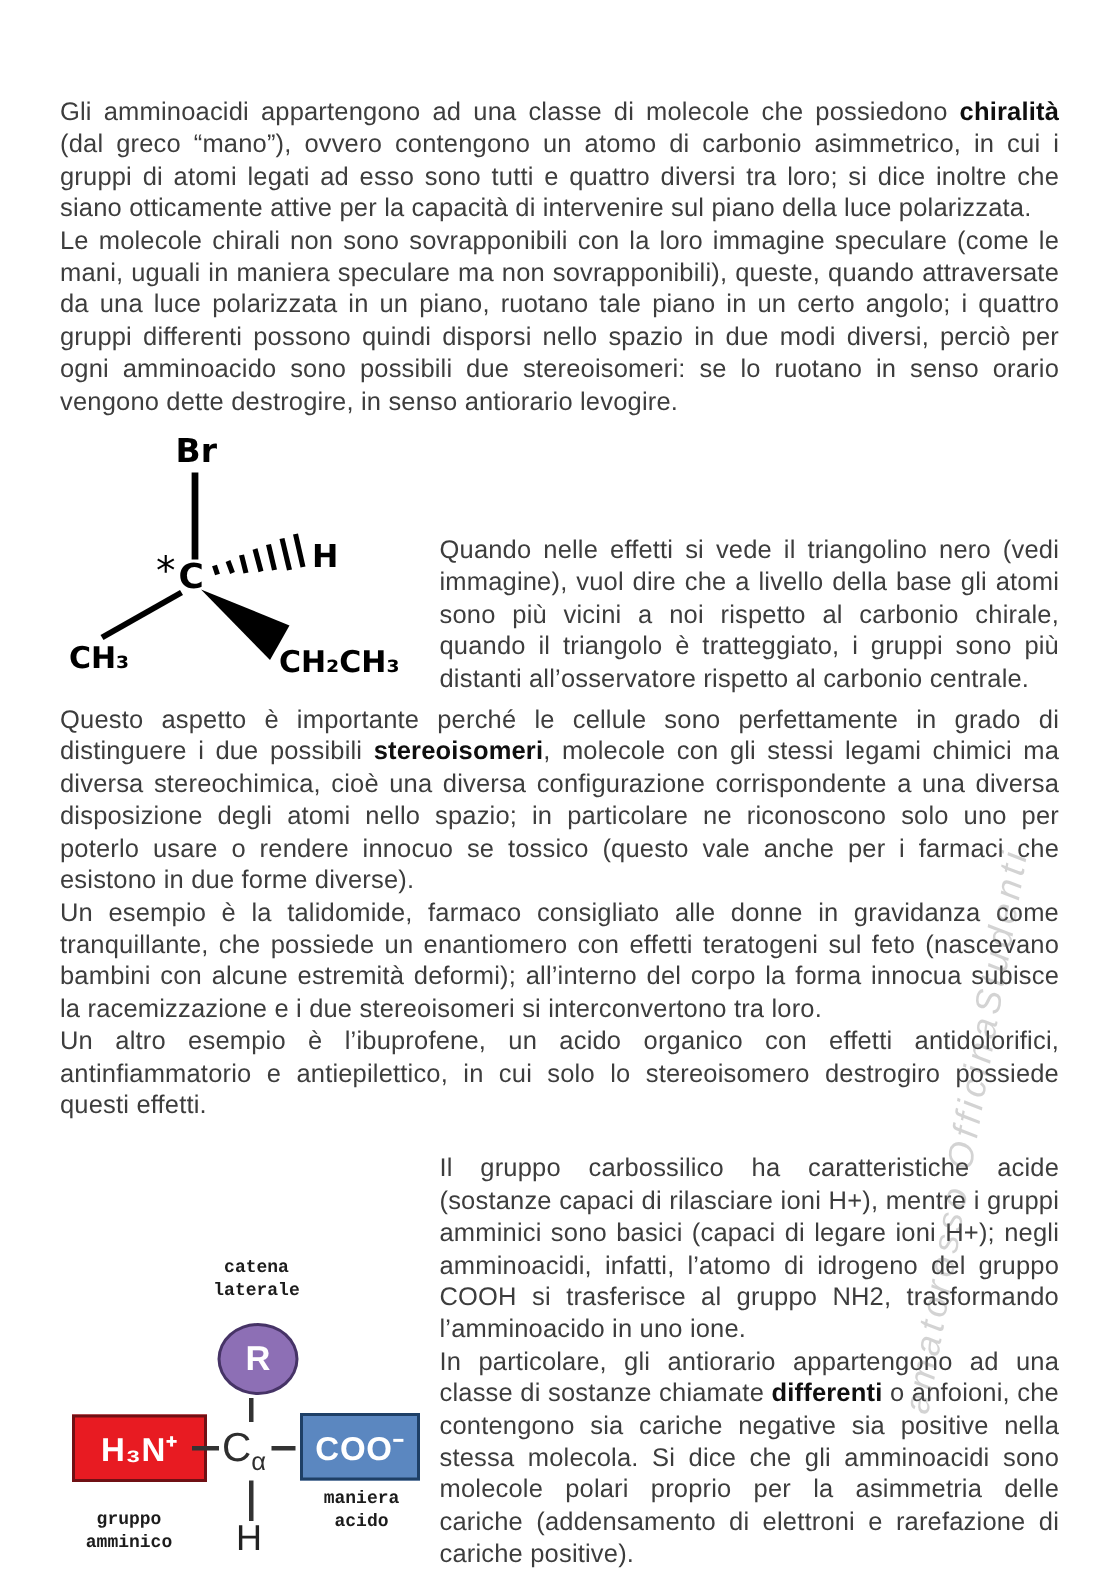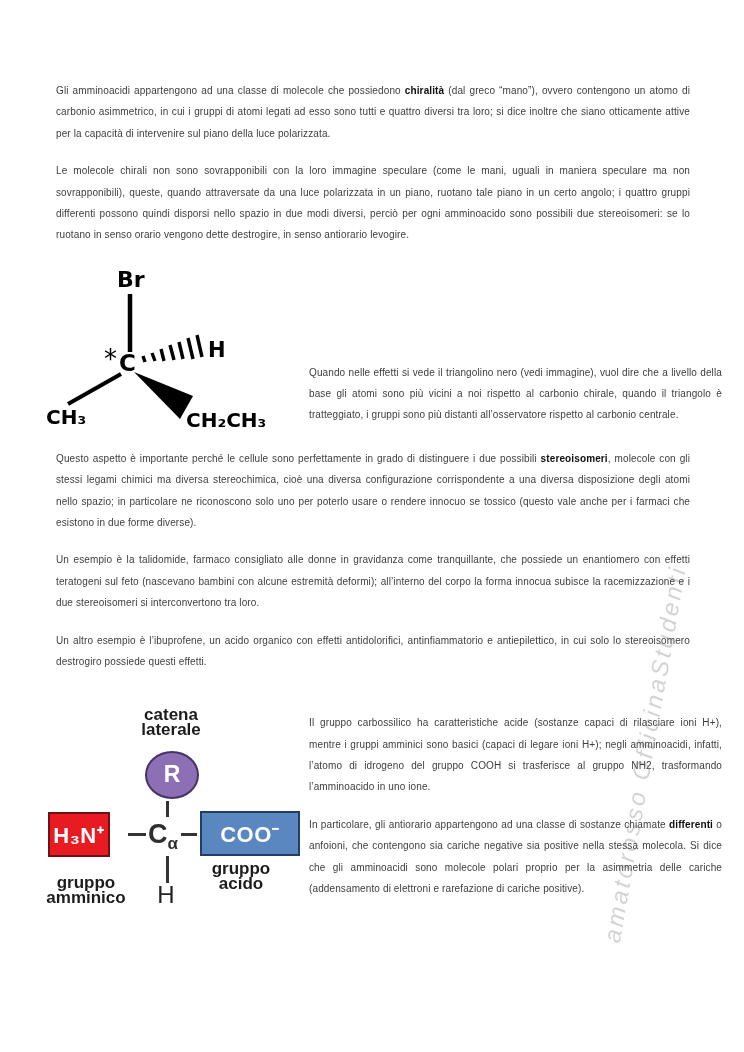--- a/index.html
+++ b/index.html
@@ -2,54 +2,55 @@
 <html><head>
 <meta charset="utf-8">
 <style>
   html,body { margin:0; padding:0; background:#ffffff; }
   .page {
     position:relative; width:744px; height:1052px; background:#ffffff;
     font-family:"Liberation Sans", sans-serif; color:#3d3d3d; overflow:hidden;
   }
   .content { position:absolute; left:40px; top:64px; width:666px; }
   .para {
-    margin:16px; text-align:justify; font-size:10px; line-height:21.4px;
+    margin:0; text-align:justify; font-size:17px; line-height:21.4px;
     letter-spacing:0.12px; color:#3d3d3d;
   }
   .para strong { color:#0f0f0f; font-weight:700; }
   .fig-row { display:flex; align-items:flex-end; }
   .row1 { margin-top:5px; }
   .row2 { margin-top:21px; }
   .figbox { flex:none; position:relative; }
   .fig1-box { width:253px; height:180px; }
   .fig2-box { width:253px; height:222px; }
   .side-text { width:413px; }
   .side-text .para { width:413px; }
 
   
   .abs { position:absolute; }
   .small-label {
-    font-size:17px; font-weight:700; color:#1c1c1c; line-height:15px;
+    font-size:12px; font-weight:700; color:#1c1c1c; line-height:15px;
     text-align:center;
+    font-family:Liberation Mono, monospace;
   }
   .r-circle {
     left:105px; top:57px; width:54px; height:48px; border-radius:50%;
     background:#8d6fb5; border:2.5px solid #463366; box-sizing:border-box;
     display:flex; align-items:center; justify-content:center;
     color:#ffffff; font-weight:700; font-size:23px;
   }
   .vline { width:3px; background:#333333; }
   .hdash { height:3px; background:#333333; }
   .group-box {
     box-sizing:border-box; display:flex; align-items:center; justify-content:center;
     color:#ffffff; font-weight:700; font-size:22px; letter-spacing:0.5px;
   }
-  .amino-box { left:8px; top:118px; width:62px; height:45px; background:#e81b22; border:2px solid #701014; }
-  .acid-box  { left:160px; top:117px; width:100px; height:45px; background:#5b87c0; border:2px solid #1e3f66; }
-  .c-alpha { left:108px; top:125px; font-size:27px; color:#2e2e2e; font-weight:700; }
+  .amino-box { left:8px; top:118px; width:90px; height:45px; background:#e81b22; border:2px solid #701014; }
+  .acid-box  { left:160px; top:117px; width:80px; height:45px; background:#5b87c0; border:2px solid #1e3f66; }
+  .c-alpha { left:108px; top:125px; font-size:27px; color:#2e2e2e; font-weight:400; }
   .c-alpha .sub { font-size:17px; vertical-align:-6px; }
   .h-atom { left:116px; top:187px; width:20px; text-align:center; font-size:24px; color:#222222; }
 
   .watermark {
     position:absolute; left:385px; top:740px; width:520px; text-align:center;
     transform:rotate(-80deg); transform-origin:center;
     font-style:italic; font-size:24px; letter-spacing:3px;
     color:rgba(110,110,110,0.30); pointer-events:none; white-space:nowrap;
   }
 </style>
@@ -114,21 +115,21 @@
           </div>
         <div class="abs hdash" style="left:88px; top:139px; width:18px;"></div>
         <div class="abs c-alpha"><span>C</span><span class="sub">α</span></div>
         <div class="abs hdash" style="left:141px; top:139px; width:16px;"></div>
         <div class="abs group-box acid-box">
             <span>COO⁻</span>
           </div>
         <div class="abs vline" style="left:126px; top:162px; height:27px;"></div>
         <div class="abs h-atom">H</div>
         <div class="abs small-label" style="left:3px; top:169px; width:86px;margin-top:12px;">gruppo amminico</div>
-        <div class="abs small-label" style="left:166px; top:167px; width:70px;">gruppo acido</div>
+        <div class="abs small-label" style="left:166px; top:167px; width:70px;">maniera acido</div>
       </div>
       <div class="side-text">
         <p class="para">Il gruppo carbossilico ha caratteristiche acide (sostanze capaci di rilasciare ioni H+), mentre i gruppi amminici sono basici (capaci di legare ioni H+); negli amminoacidi, infatti, l’atomo di idrogeno del gruppo COOH si trasferisce al gruppo NH2, trasformando l’amminoacido in uno ione.</p>
         <p class="para"><span>In particolare, gli antiorario appartengono ad una classe di sostanze chiamate </span><strong>differenti</strong><span> o anfoioni, che contengono sia cariche negative sia positive nella stessa molecola. Si dice che gli amminoacidi sono molecole polari proprio per la asimmetria delle cariche (addensamento di elettroni e rarefazione di cariche positive).</span></p>
       </div>
     </div>
 
   </div>
 
   <div class="watermark">amatorosso OfficinaStudenti</div>

